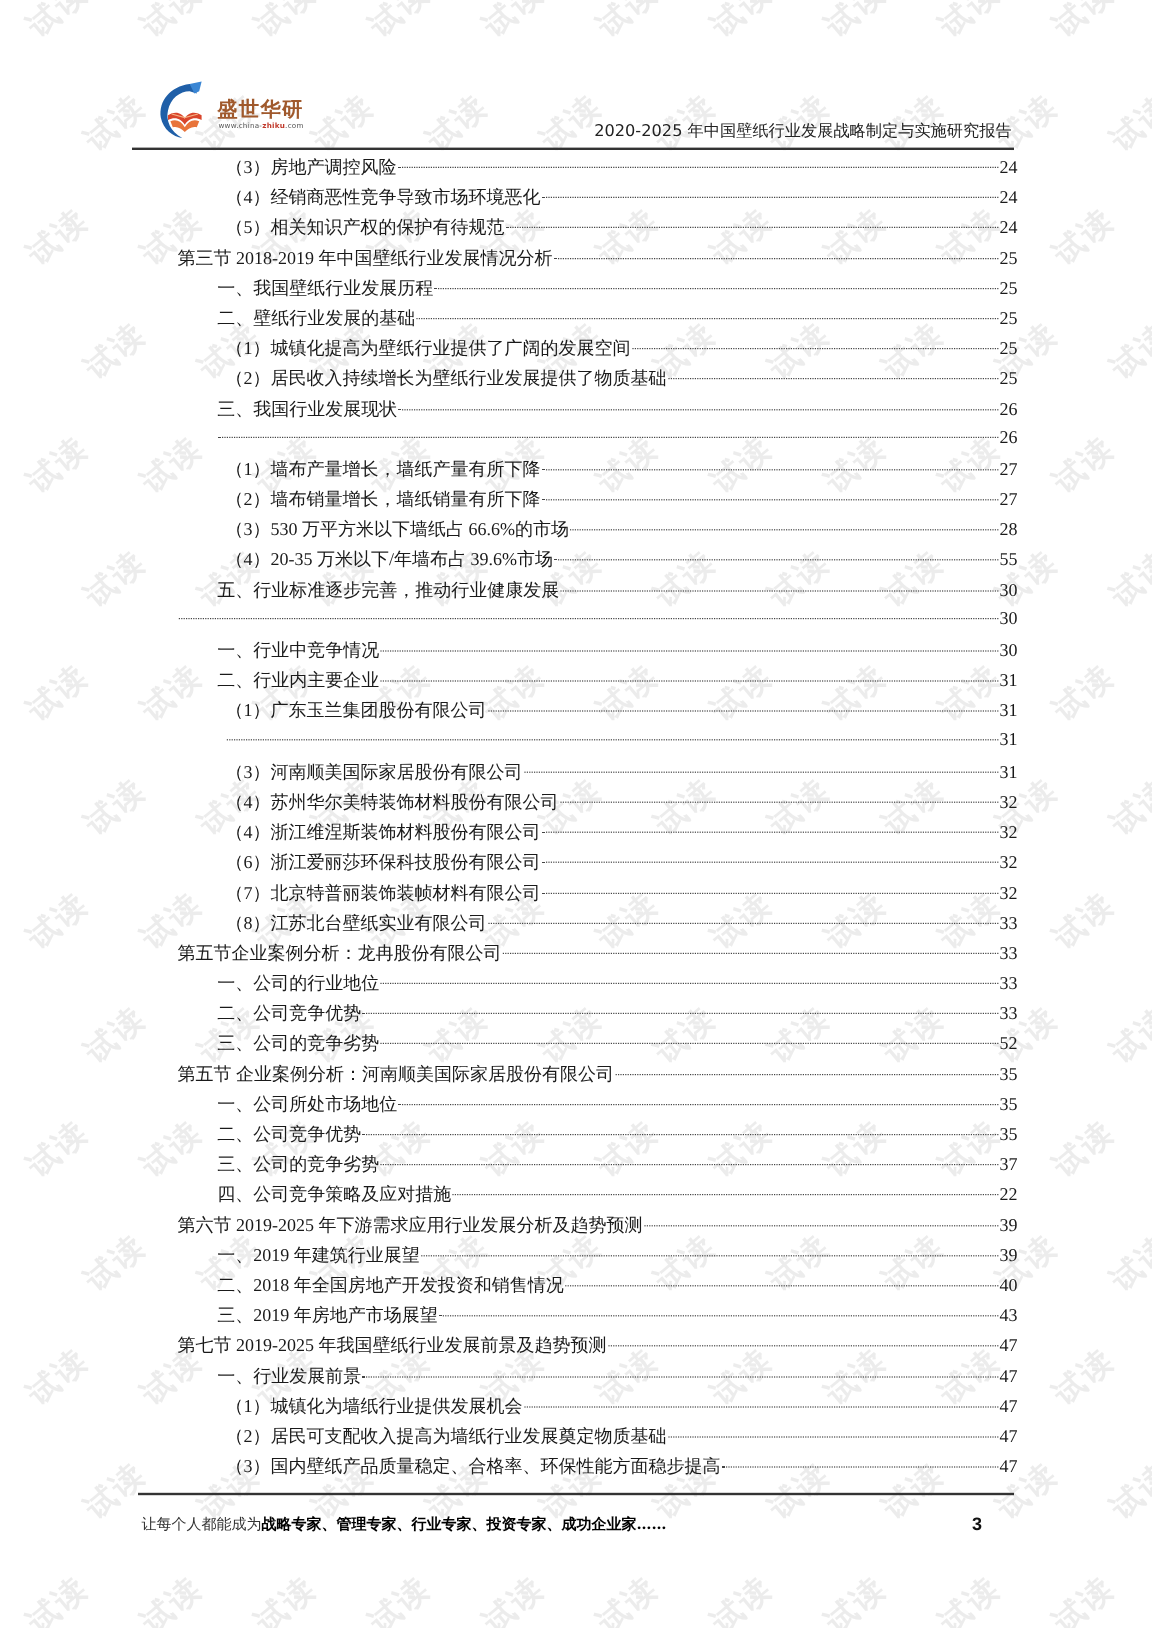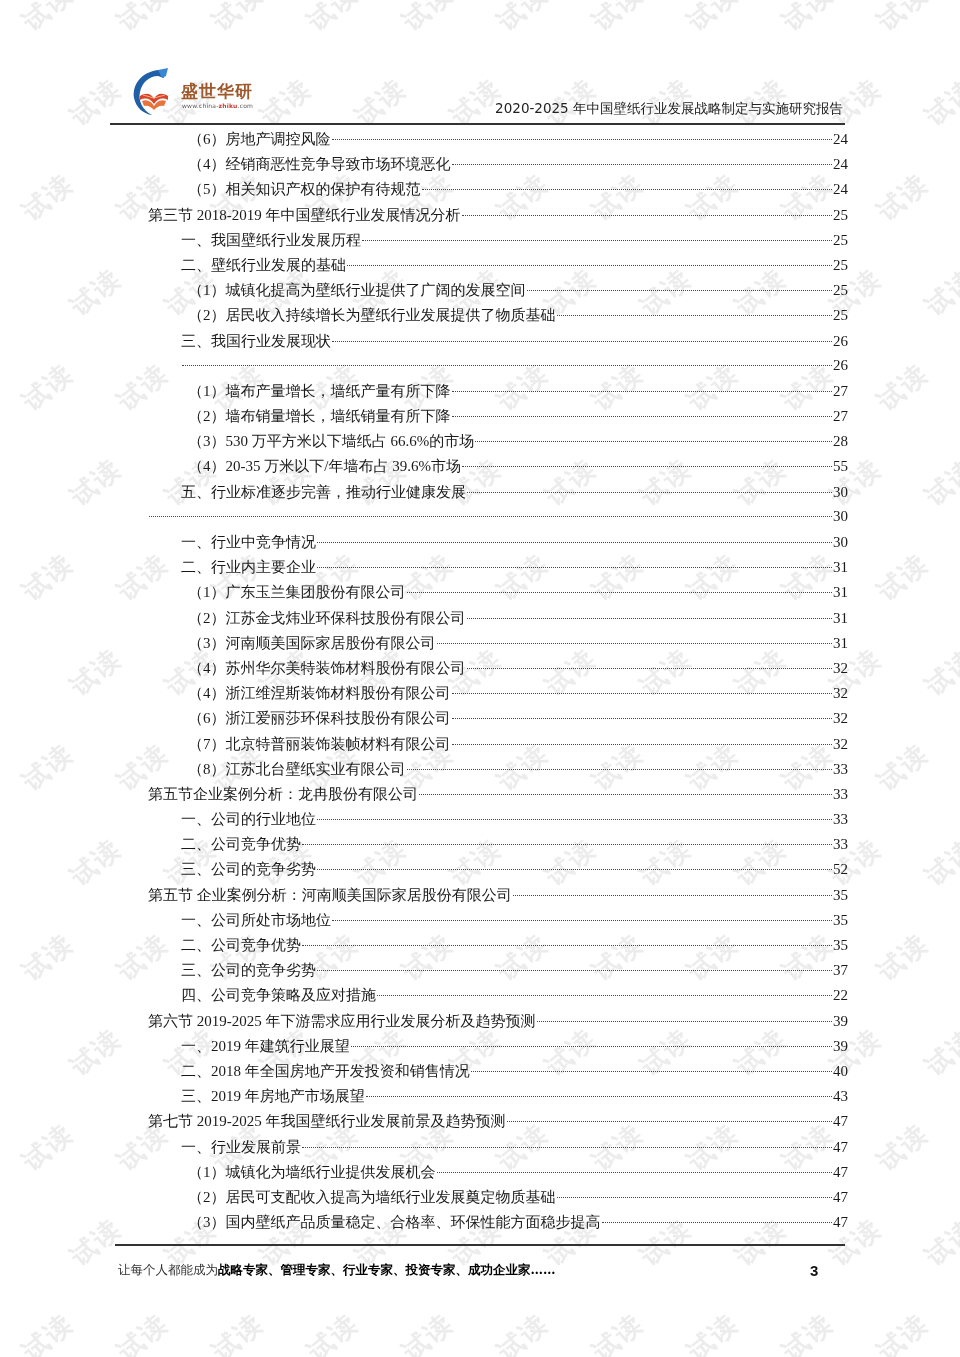--- a/index.html
+++ b/index.html
@@ -233,21 +233,21 @@
       </svg>
       <span class="logo-name">盛世华研</span>
       <span class="logo-url"><span>www.china-</span><span class="hl">zhiku</span><span>.com</span></span>
     </div>
     <div class="report-title">2020-2025 年中国壁纸行业发展战略制定与实施研究报告</div>
     <div class="header-rule"></div>
   </div>
 
   <div class="toc" id="toc">
       <div class="toc-row lv2">
-        <span class="toc-label">（6）房地产调控风险</span>
+        <span class="toc-label">（3）房地产调控风险</span>
         <span class="toc-dots"></span>
         <span class="toc-page">24</span>
       </div>
       <div class="toc-row lv2">
         <span class="toc-label">（4）经销商恶性竞争导致市场环境恶化</span>
         <span class="toc-dots"></span>
         <span class="toc-page">24</span>
       </div>
       <div class="toc-row lv2">
         <span class="toc-label">（5）相关知识产权的保护有待规范</span>
@@ -326,21 +326,20 @@
         <span class="toc-label">二、行业内主要企业</span>
         <span class="toc-dots"></span>
         <span class="toc-page">31</span>
       </div>
       <div class="toc-row lv2">
         <span class="toc-label">（1）广东玉兰集团股份有限公司</span>
         <span class="toc-dots"></span>
         <span class="toc-page">31</span>
       </div>
       <div class="toc-row lv2">
-        <span class="toc-label">（2）江苏金戈炜业环保科技股份有限公司</span>
         <span class="toc-dots"></span>
         <span class="toc-page">31</span>
       </div>
       <div class="toc-row lv2">
         <span class="toc-label">（3）河南顺美国际家居股份有限公司</span>
         <span class="toc-dots"></span>
         <span class="toc-page">31</span>
       </div>
       <div class="toc-row lv2">
         <span class="toc-label">（4）苏州华尔美特装饰材料股份有限公司</span>

